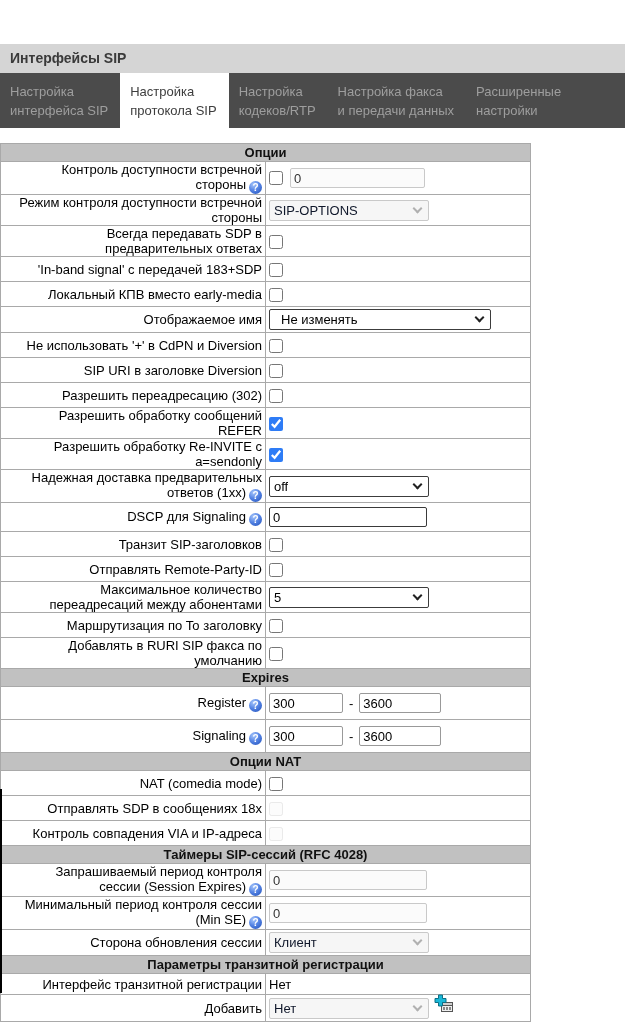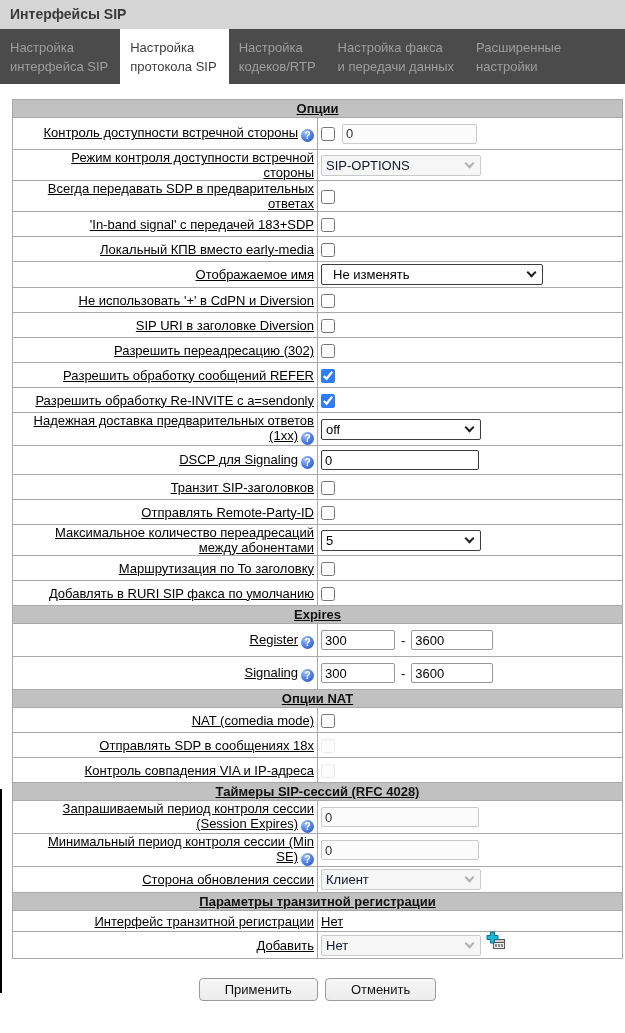--- a/index.html
+++ b/index.html
@@ -4,34 +4,34 @@
 <style>
   * { box-sizing: border-box; }
   html,body { margin:0; padding:0; }
   body {
     width:625px; height:1033px; overflow:hidden; position:relative;
     background:#fff; font-family:"Liberation Sans", sans-serif; color:#000;
   }
   
   .title-bar {
     height:29px; background:#d5d5d5; line-height:29px;
-    font-size:14px; font-weight:bold; color:#3a3a3a; padding-left:10px;
+    font-size:14px; font-weight:bold; color:#3a3a3a; padding-left:10px;margin-top:44px;
   }
   
   .tabbar { display:flex; background:#4b4b4b; height:55px; align-items:stretch; }
   .tab {
     padding:9px 12px 0 10px; font-size:13px; line-height:19px;
     color:#9e9e9e; cursor:pointer; white-space:nowrap;
   }
   .tab.active { background:#ffffff; color:#3d3d3d; }
   
   .content { padding-top:15px; }
   table.settings {
-    border-collapse:collapse; margin-left:12px; width:611px;
-    font-size:13px; table-layout:fixed;text-decoration:underline;
+    border-collapse:collapse; width:531px;
+    font-size:13px; table-layout:fixed;
   }
   table.settings td { border:1px solid #a9a9a9; vertical-align:middle; }
   td.sec-header {
     background:#c1c1c1; font-weight:bold; text-align:center;
     height:18px; padding:1px 0; color:#111;
   }
   td.lbl { width:383px; text-align:right; padding:0 3px 0 12px;border-radius:9px; }
   td.ctl { width:228px; padding:0 3px; text-align:left; }
   tr.t-checkbox td { height:25px; }
   tr.t-checkbox-input td { height:32px; }

